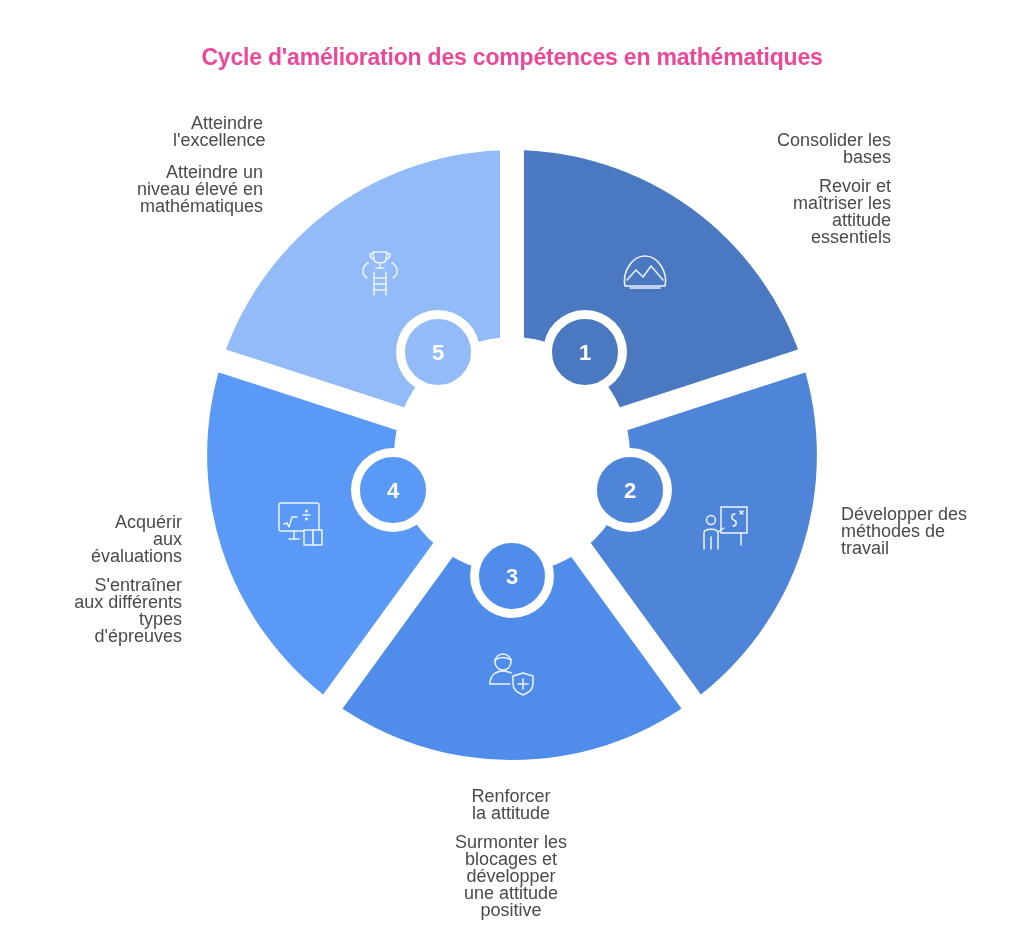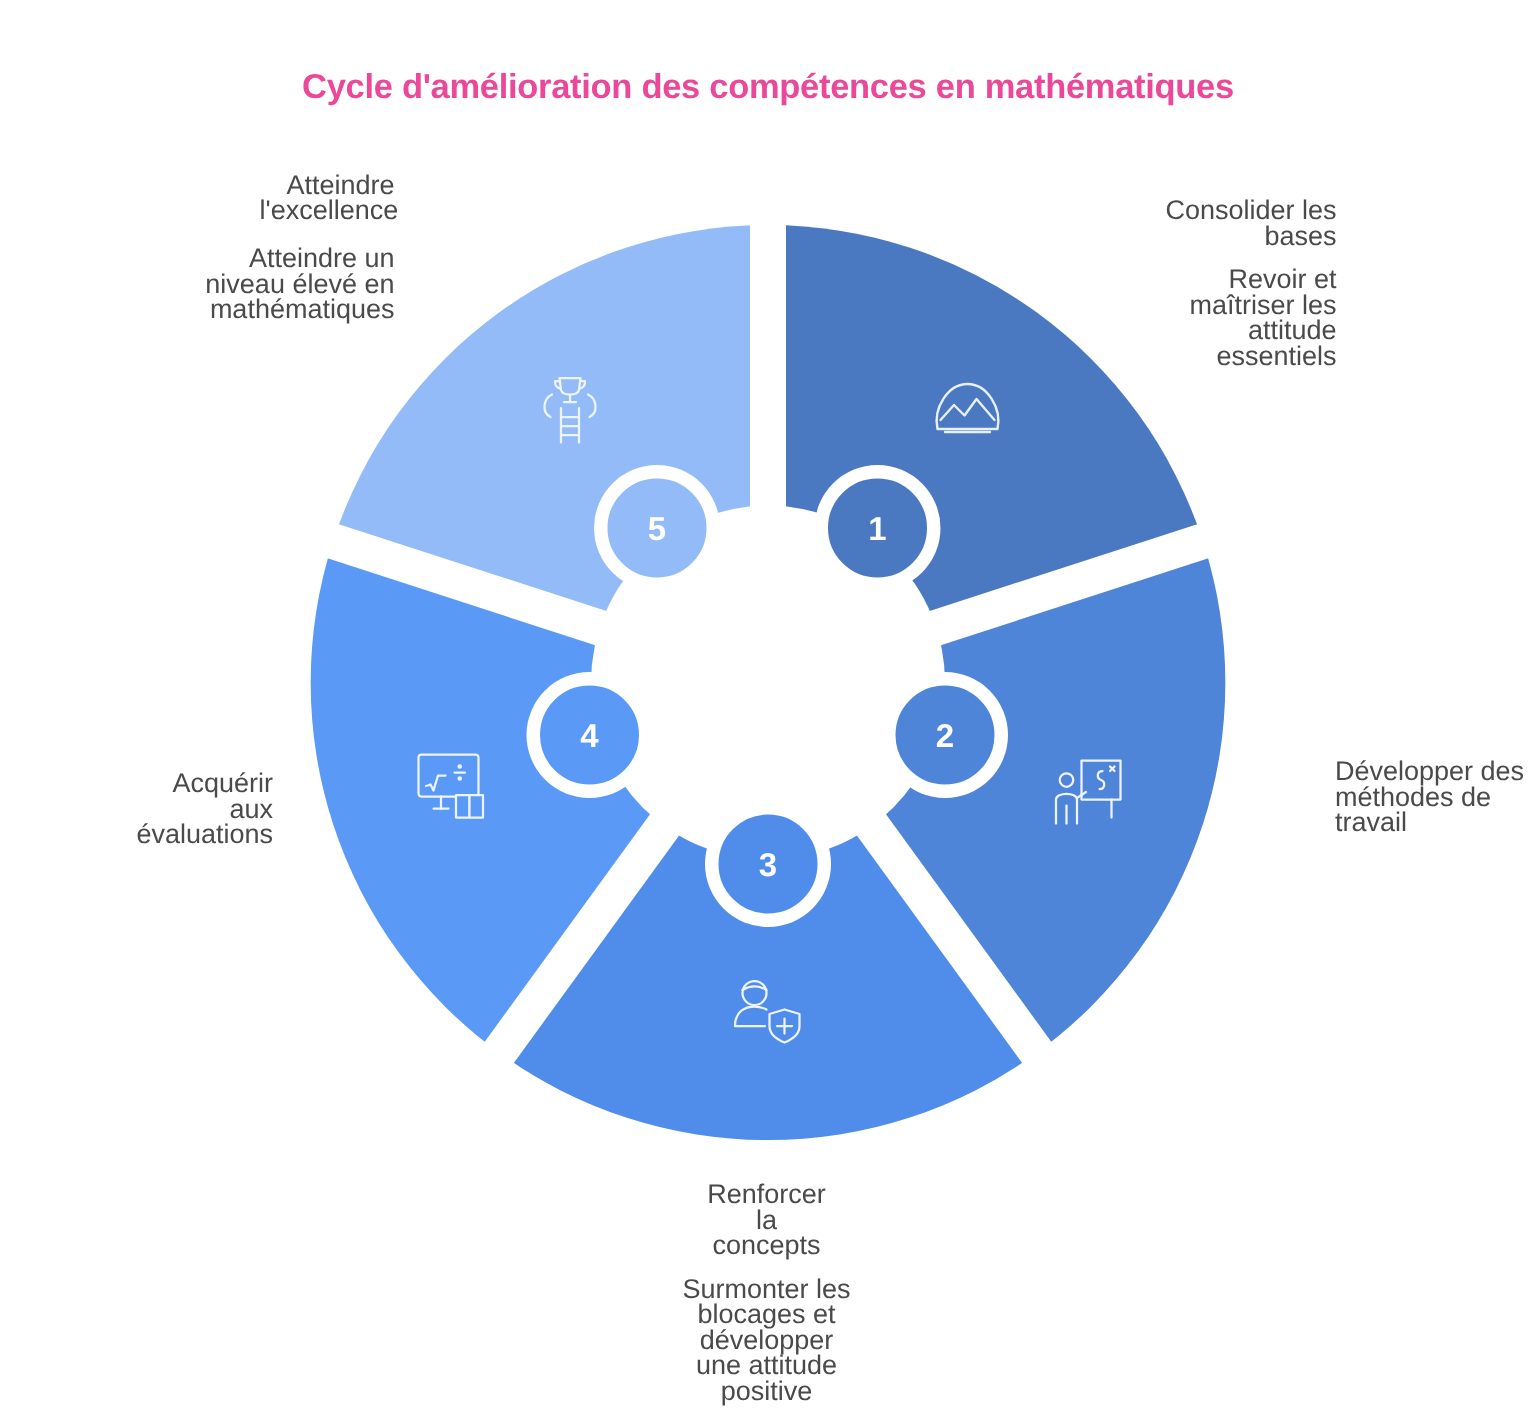--- a/index.html
+++ b/index.html
@@ -132,29 +132,30 @@
     <line x1="523" y1="679" x2="523" y2="689"></line>
     <line x1="518" y1="684" x2="528" y2="684"></line>
   </g>
 </svg>
 
 <div class="label" style="left:761px; top:132px; width:130px;text-align:right;">
   <span class="head">Consolider les bases</span>
   <span class="desc">Revoir et maîtriser les attitude essentiels</span>
 </div>
 
-<div class="label" style="left:890px; top:506px; width:135px;">
+<div class="label" style="left:841px; top:506px; width:135px;">
   <span class="head">Développer des méthodes de travail</span>
 </div>
 
 <div class="label center" style="left:450px; top:788px; width:122px;">
-  <span class="head" style="padding:0 18px;">Renforcer la concepts</span>
+  <span class="head" style="padding:0 18px;">Renforcer la attitude</span>
   <span class="desc">Surmonter les blocages et développer une attitude positive</span>
 </div>
 
 <div class="label right" style="left:72px; top:514px; width:110px;">
   <span class="head" style="padding-left:14px;">Acquérir aux évaluations</span>
+  <span class="desc">S'entraîner aux différents types d'épreuves</span>
 </div>
 
 <div class="label right" style="left:133px; top:115px; width:130px;">
   <span class="head" style="padding-left:40px;">Atteindre l'excellence</span>
   <span class="desc" style="padding-left:2px;margin-top:15px;">Atteindre un niveau élevé en mathématiques</span>
 </div>
 
 </body></html>

